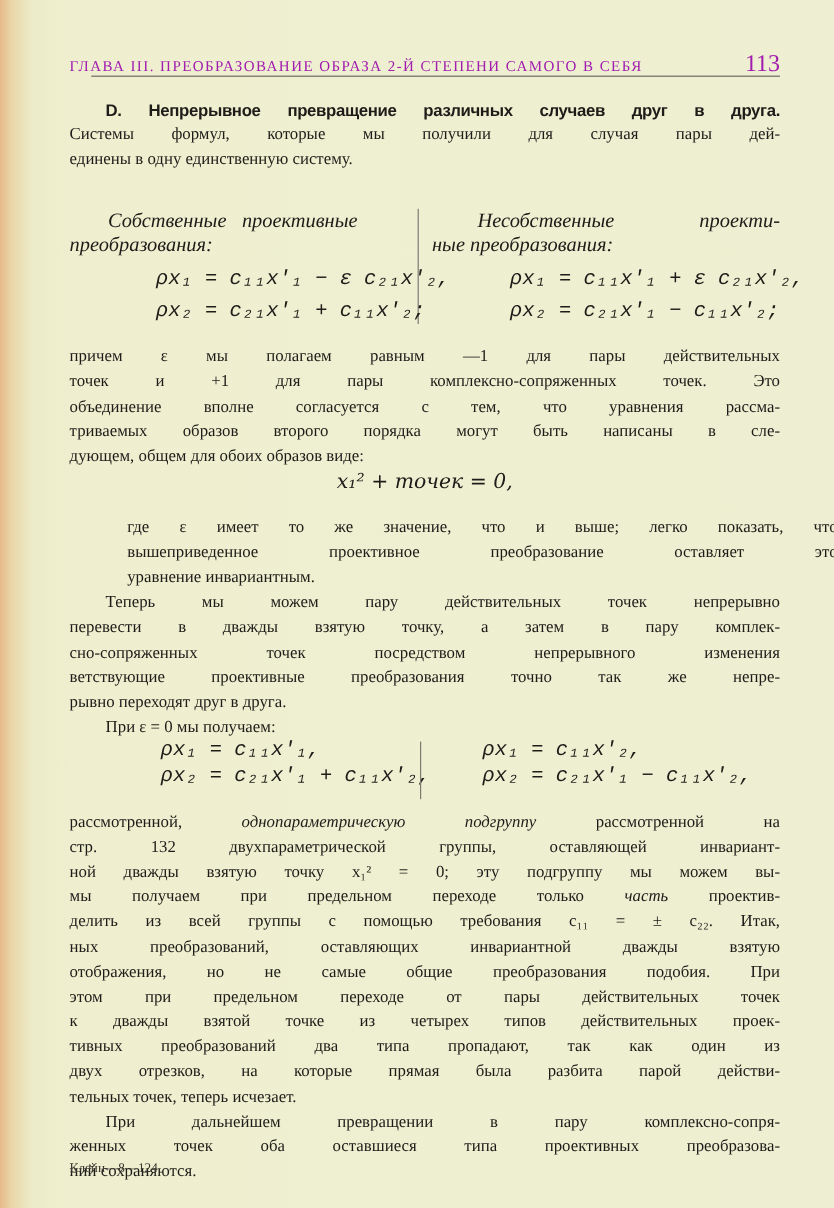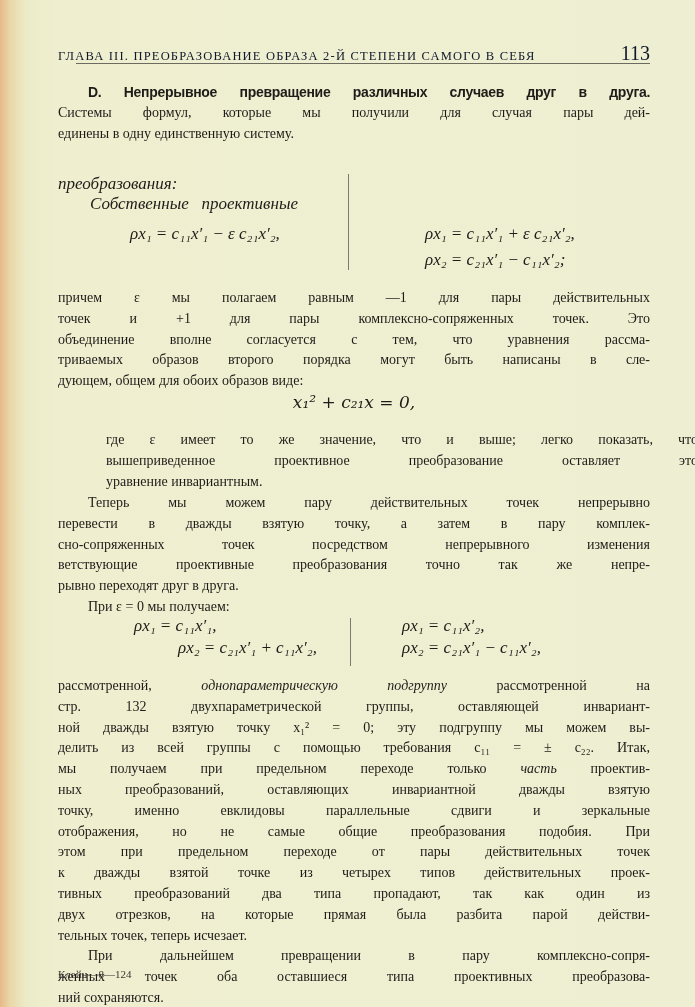--- a/index.html
+++ b/index.html
@@ -7,37 +7,37 @@
       width: 695px; height: 1007px; overflow: hidden;
       background: linear-gradient(90deg, #e6b98a 0px, #ead7a8 10px, #ecebc8 26px, #efefd0 60px, #eeeed2 100%);
       color: #1e1c18;
       font-family: "Liberation Serif", "DejaVu Serif", serif;
       position: relative;
     }
     .page { position: absolute; left: 58px; top: 0; width: 592px; }
     .running-head {
       position: absolute; top: 42px; left: 0; width: 592px;
       display: flex; justify-content: space-between; align-items: baseline;
-      font-size: 12.5px; letter-spacing: 1.2px; color: #0f172a; gap: 26px;
+      font-size: 12.5px; letter-spacing: 1.2px; color: #a21caf; gap: 26px;
     }
     .running-head .pn { font-size: 20px; letter-spacing: 0; }
     .head-rule { position: absolute; top: 63px; left: 18px; width: 574px; height: 1px; background: #6d6a60; }
     .text {
       position: absolute; left: 0; width: 592px;
       font-size: 14px; line-height: 20.8px; text-align: justify;
       font-family: "Liberation Sans Narrow", "Liberation Serif", serif;
     }
     .line { display: block; white-space: nowrap; text-align-last: justify; text-align: justify; }
     .line.last { text-align-last: left; }
     .indent { text-indent: 30px; }
     .section-head { font-family: "Liberation Sans", sans-serif; font-weight: bold; letter-spacing: -0.3px; }
     .two-col { position: absolute; left: 0; width: 592px; font-style: italic; font-size: 17px; line-height: 20px; }
     .col { position: absolute; }
     .vrule { position: absolute; width: 1px; background: #7d7a70; }
-    .formula { position: absolute; font-style: italic; font-size: 17px; white-space: nowrap; font-family: Liberation Serif, serif; }
+    .formula { position: absolute; font-style: italic; font-size: 17px; white-space: nowrap; font-family: Liberation Mono, monospace; }
     .center-eq { position: absolute; left: 0; width: 592px; text-align: center; font-style: italic; font-size: 17px; font-family: "DejaVu Serif", serif; }
     .footer-sig { position: absolute; left: 0; top: 968px; font-size: 11px; color: #3a372f; }
     em, .it { font-style: italic; }
   </style>
 </head>
 <body>
 
 <div class="page">
 
   <div class="running-head">
@@ -47,70 +47,74 @@
   <div class="head-rule"></div>
 
   <div class="text" style="top:82px;">
     <span class="line indent section-head">D. Непрерывное превращение различных случаев друг в друга.</span>
     <span class="line">Системы формул, которые мы получили для случая пары дей-</span>
     <span class="line last">единены в одну единственную систему.</span>
   </div>
 
   <div class="two-col" style="top:174px; height:100px;">
     <div class="col" style="left:0; top:0; width:240px;">
+      <div style="text-indent:32px; text-align-last:justify; white-space:nowrap;">Собственные проективные</div>
       <div>преобразования:</div>
-      <div style="text-indent:32px; text-align-last:justify; white-space:nowrap;">Собственные проективные</div>
     </div>
     <div class="vrule" style="left:290px; top:0; height:96px;"></div>
+    <div class="col" style="left:302px; top:0; width:290px;">
+      <div style="text-indent:38px; text-align-last:justify; white-space:nowrap;">Несобственные проекти-</div>
+      <div>ные преобразования:</div>
+    </div>
     <div class="formula" style="left:72px; top:50px;">ρx₁ = c₁₁x′₁ − ε c₂₁x′₂,</div>
+    <div class="formula" style="left:72px; top:76px;">ρx₂ = c₂₁x′₁ + c₁₁x′₂;</div>
     <div class="formula" style="left:367px; top:50px;">ρx₁ = c₁₁x′₁ + ε c₂₁x′₂,</div>
     <div class="formula" style="left:367px; top:76px;">ρx₂ = c₂₁x′₁ − c₁₁x′₂;</div>
   </div>
 
   <div class="text" style="top:288px;">
     <span class="line">причем ε мы полагаем равным —1 для пары действительных</span>
     <span class="line">точек и +1 для пары комплексно-сопряженных точек. Это</span>
     <span class="line">объединение вполне согласуется с тем, что уравнения рассма-</span>
     <span class="line">триваемых образов второго порядка могут быть написаны в сле-</span>
     <span class="line last">дующем, общем для обоих образов виде:</span>
   </div>
 
-  <div class="center-eq" style="top:392px;">x₁² + c₂₁x = 0,</div>
+  <div class="center-eq" style="top:392px;">x₁² + точек = 0,</div>
 
   <div class="text" style="top:430px;margin-left:48px;">
     <span class="line">где ε имеет то же значение, что и выше; легко показать, что</span>
     <span class="line">вышеприведенное проективное преобразование оставляет это</span>
     <span class="line last">уравнение инвариантным.</span>
   </div>
 
   <div class="text" style="top:493px;">
     <span class="line indent">Теперь мы можем пару действительных точек непрерывно</span>
     <span class="line">перевести в дважды взятую точку, а затем в пару комплек-</span>
     <span class="line">сно-сопряженных точек посредством непрерывного изменения</span>
     <span class="line">ветствующие проективные преобразования точно так же непре-</span>
     <span class="line last">рывно переходят друг в друга.</span>
     <span class="line indent last">При ε = 0 мы получаем:</span>
   </div>
 
   <div class="two-col" style="top:616px; height:52px;">
     <div class="formula" style="left:76px; top:0;">ρx₁ = c₁₁x′₁,</div>
-    <div class="formula" style="left:76px; top:22px;margin-left:44px;">ρx₂ = c₂₁x′₁ + c₁₁x′₂,</div>
+    <div class="formula" style="left:76px; top:22px;">ρx₂ = c₂₁x′₁ + c₁₁x′₂,</div>
     <div class="vrule" style="left:292px; top:2px; height:48px;"></div>
     <div class="formula" style="left:344px; top:0;">ρx₁ = c₁₁x′₂,</div>
     <div class="formula" style="left:344px; top:22px;">ρx₂ = c₂₁x′₁ − c₁₁x′₂,</div>
   </div>
 
   <div class="text" style="top:676px;">
     <span class="line"><span>рассмотренной, </span><em>однопараметрическую подгруппу</em><span> рассмотренной на</span></span>
     <span class="line">стр. 132 двухпараметрической группы, оставляющей инвариант-</span>
     <span class="line">ной дважды взятую точку x₁² = 0; эту подгруппу мы можем вы-</span>
+    <span class="line"><span>мы получаем при предельном переходе только </span><em>часть</em><span> проектив-</span></span>
     <span class="line">делить из всей группы с помощью требования c₁₁ = ± c₂₂. Итак,</span>
-    <span class="line"><span>мы получаем при предельном переходе только </span><em>часть</em><span> проектив-</span></span>
     <span class="line">ных преобразований, оставляющих инвариантной дважды взятую</span>
-    <span class="line">точку, именно евклидовы параллельные сдвиги и зеркальные</span>
     <span class="line">отображения, но не самые общие преобразования подобия. При</span>
     <span class="line">этом при предельном переходе от пары действительных точек</span>
     <span class="line">к дважды взятой точке из четырех типов действительных проек-</span>
     <span class="line">тивных преобразований два типа пропадают, так как один из</span>
     <span class="line">двух отрезков, на которые прямая была разбита парой действи-</span>
     <span class="line last">тельных точек, теперь исчезает.</span>
     <span class="line indent">При дальнейшем превращении в пару комплексно-сопря-</span>
     <span class="line">женных точек оба оставшиеся типа проективных преобразова-</span>
     <span class="line last">ний сохраняются.</span>
   </div>

